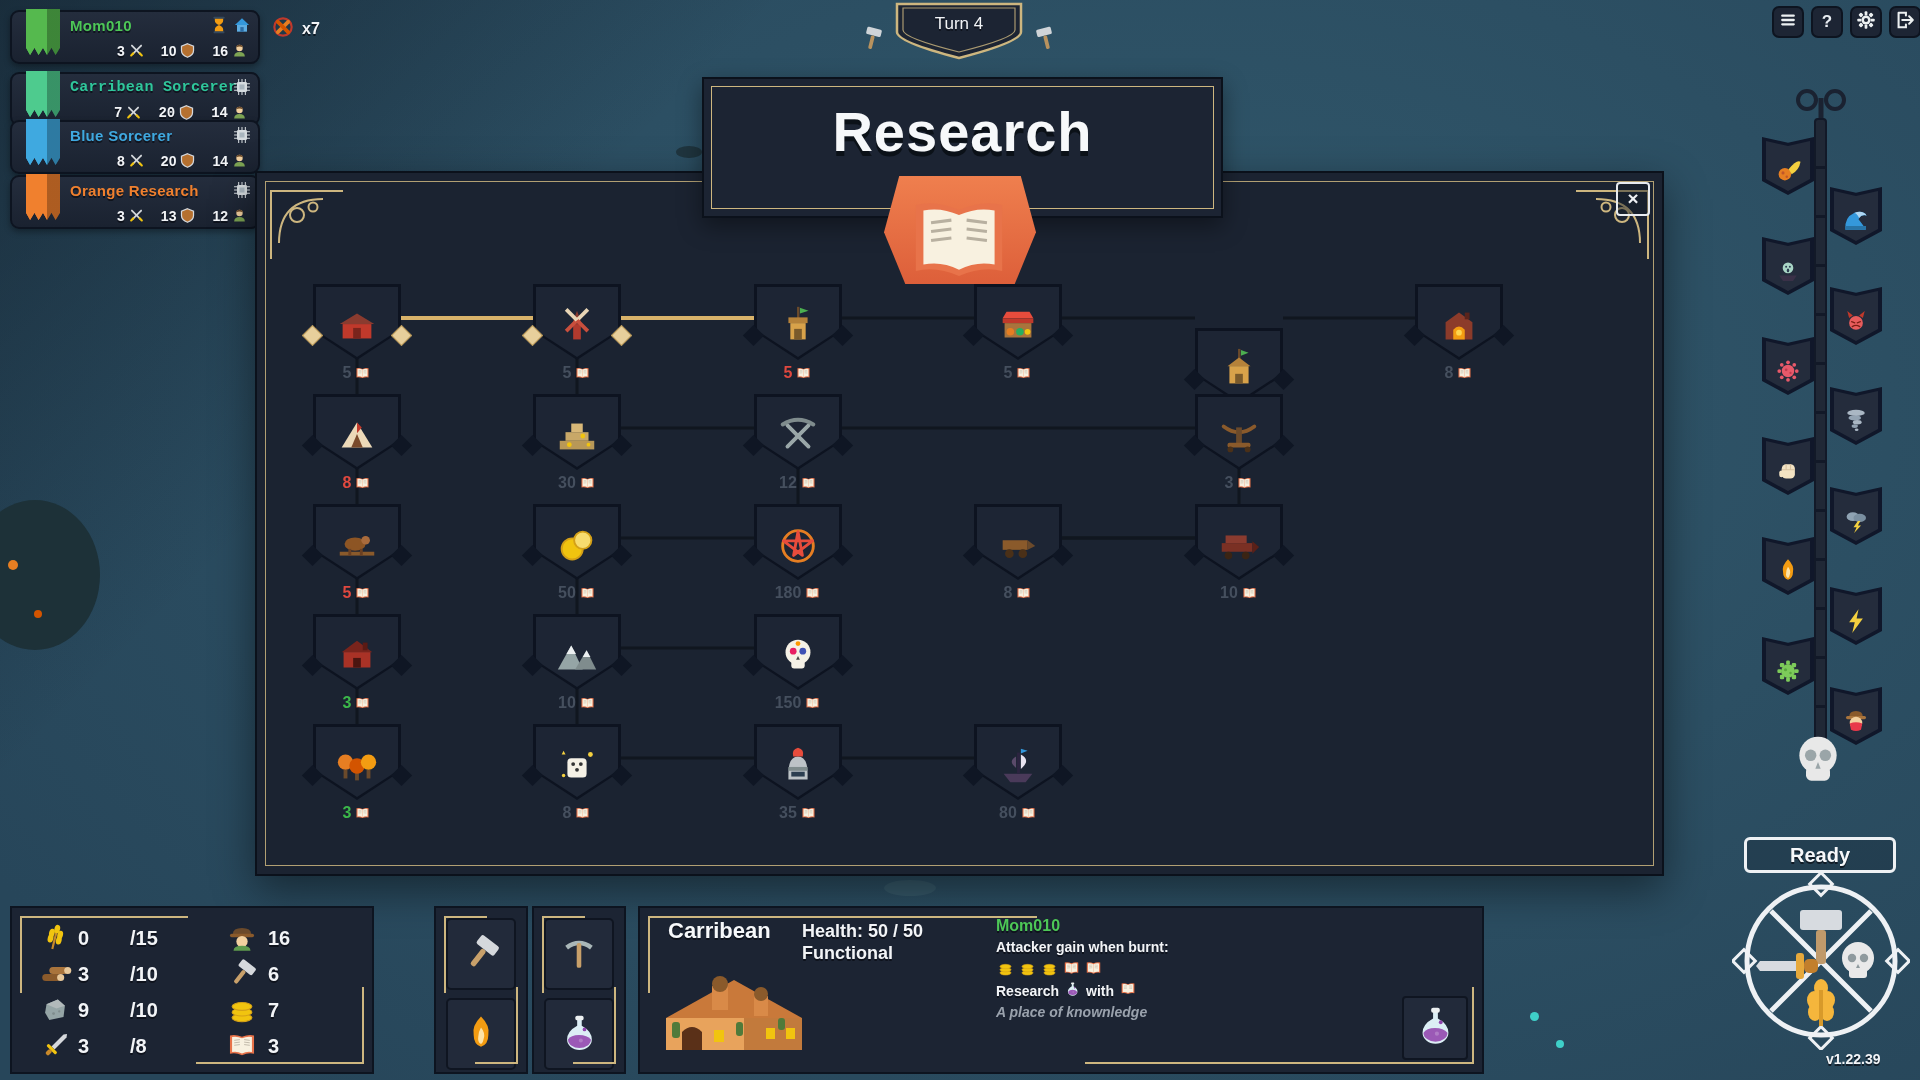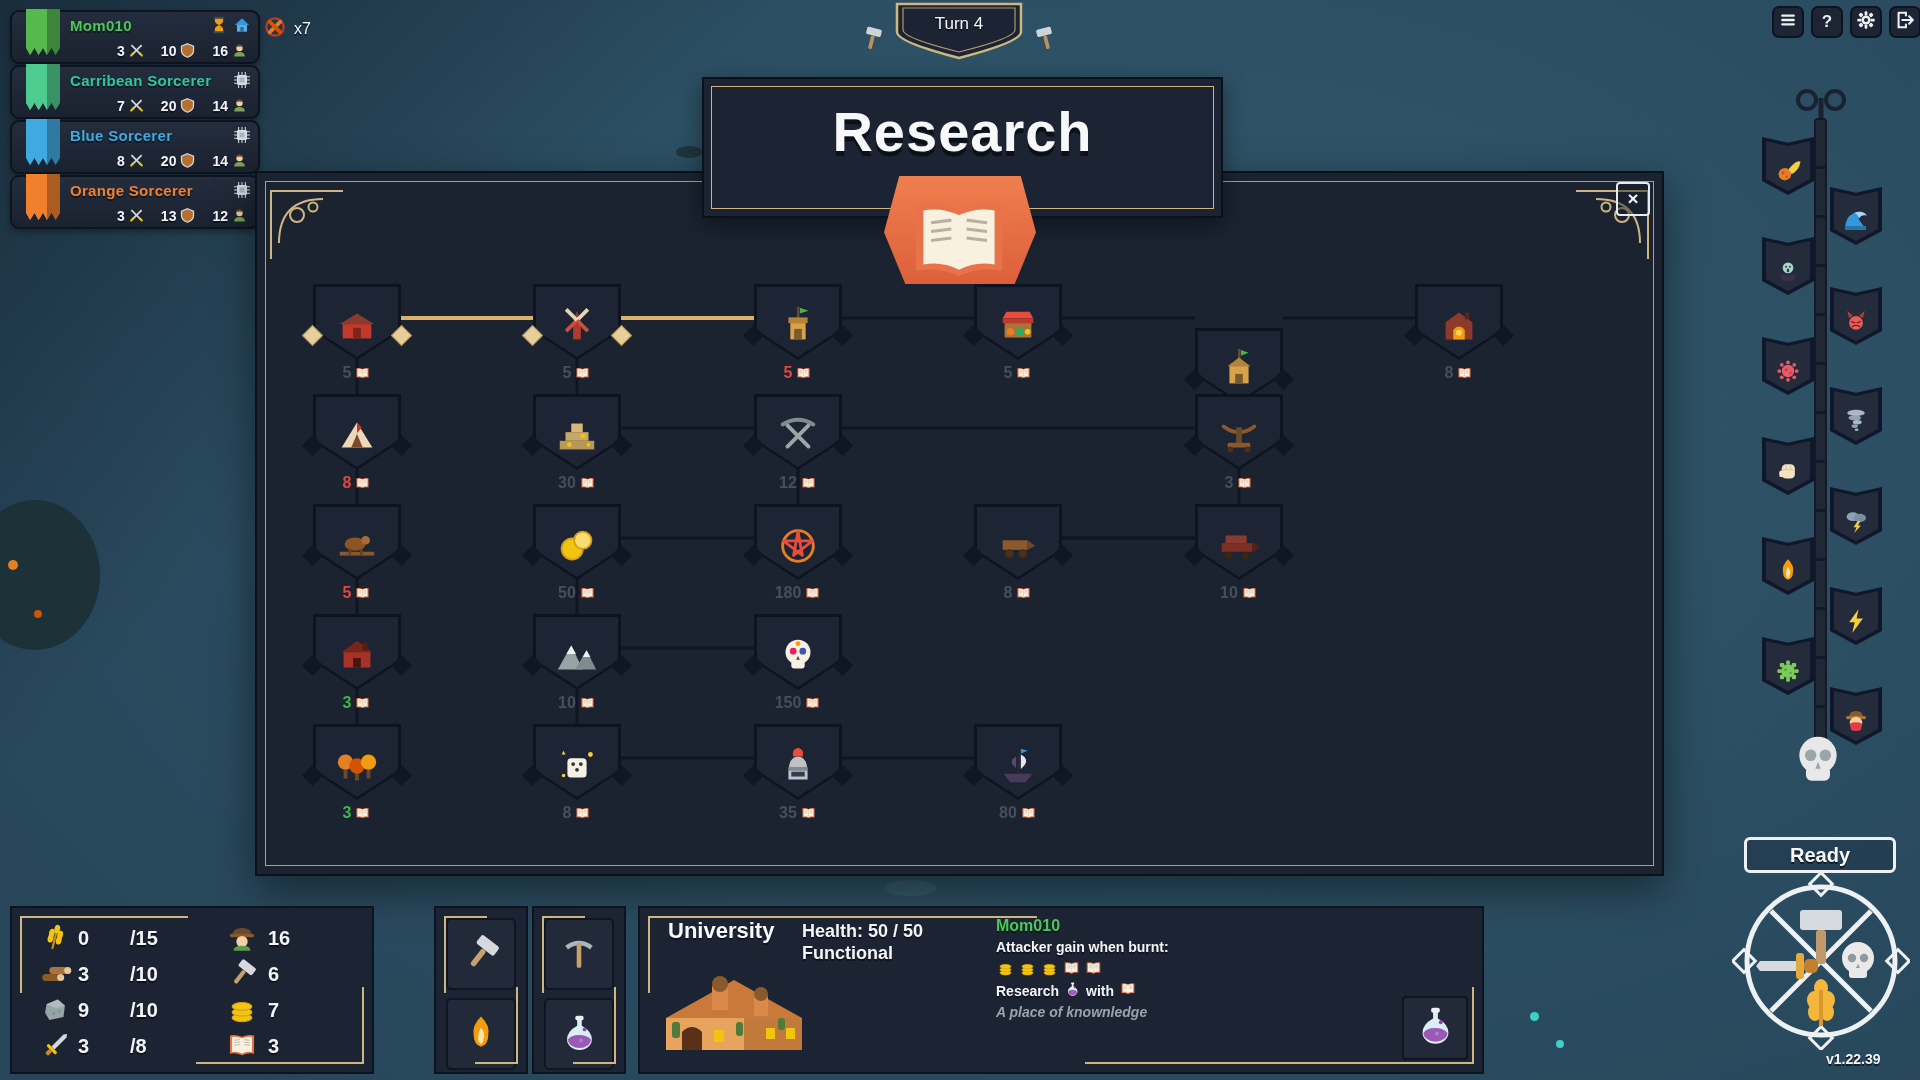--- a/index.html
+++ b/index.html
@@ -14,22 +14,22 @@
     border:2px solid #0d1420;border-radius:9px;box-shadow:0 3px 6px rgba(0,0,0,.35);}
   .flag{position:absolute;left:14px;top:-3px;width:34px;height:46px;
     clip-path:polygon(0 0,100% 0,100% 84%,87% 100%,75% 84%,62% 100%,50% 84%,37% 100%,25% 84%,12% 100%,0 84%);}
   .pname{position:absolute;left:58px;top:5px;font-size:15px;font-weight:bold;letter-spacing:.3px;}
   .pstats{position:absolute;right:10px;bottom:3px;display:flex;gap:16px;align-items:center;
     color:#f2f4f7;font-size:14px;font-weight:bold;}
   .pstat{display:flex;align-items:center;gap:3px;}
   .pstatus{position:absolute;right:6px;top:3px;display:flex;gap:3px;}
   .ic{display:inline-flex;align-items:center;justify-content:center;}
   
-  .burn{position:absolute;left:262px;top:14px;display:flex;align-items:center;gap:6px;
-    color:#f2f4f7;font-weight:normal;font-size:16px;}
+  .burn{position:absolute;left:270px;top:14px;display:flex;align-items:center;gap:6px;
+    color:#f2f4f7;font-weight:bold;font-size:16px;}
   .turn-banner{position:absolute;left:892px;top:2px;width:134px;height:60px;}
   .turn-banner .tlabel{position:absolute;left:0;right:0;top:12px;text-align:center;
     color:#f2f4f7;font-size:17px;font-weight:normal;}
   .bhammer{position:absolute;top:22px;}
   .topbtns{position:absolute;left:1772px;top:6px;display:flex;gap:7px;}
   .topbtn{width:32px;height:32px;background:#1d2534;border:2px solid #0d1420;border-radius:7px;
     display:flex;align-items:center;justify-content:center;box-sizing:border-box;padding:0;
     color:#e9edf2;font-size:17px;font-weight:bold;cursor:pointer;}
   
   .rpanel{position:absolute;left:255px;top:171px;width:1405px;height:701px;background:#1b2331;
@@ -169,21 +169,21 @@
             <span class="ic">
               <svg viewBox="0 0 48 48" width="17" height="17">
                 <circle cx="24" cy="17" r="9" fill="#f3d1a0"></circle>
                 <path d="M9 41 Q9 28 24 28 Q39 28 39 41 Z" fill="#7da453"></path>
                 <path d="M15 11 Q24 5 33 11 L33 15 Q24 11 15 15 Z" fill="#6b4a2b"></path>
               </svg>
             </span>
           </span>
         </div>
       </div>
-      <div class="player" style="top: 65px;">
+      <div class="player" style="top: 72px; font-family: Liberation Mono, monospace;">
         <div class="flag" style="background: linear-gradient(90deg, rgb(78, 203, 142) 0px, rgb(78, 203, 142) 62%, rgba(0, 0, 0, 0.28) 62%, rgba(0, 0, 0, 0.28) 100%), rgb(78, 203, 142);"></div>
         <div class="pname ts" style="color: rgb(47, 199, 155);">Carribean Sorcerer</div>
         <div class="pstatus">
           <span class="ic">
             <svg viewBox="0 0 48 48" width="20" height="20">
               <rect x="12" y="12" width="24" height="24" rx="3" fill="#d5dbdf"></rect>
               <rect x="18" y="18" width="12" height="12" fill="#a8b5be"></rect>
               <g stroke="#d5dbdf" stroke-width="2.5">
                 <path d="M16 5 L16 12 M24 5 L24 12 M32 5 L32 12 M16 36 L16 43 M24 36 L24 43 M32 36 L32 43 M5 16 L12 16 M5 24 L12 24 M5 32 L12 32 M36 16 L43 16 M36 24 L43 24 M36 32 L43 32"></path>
               </g>
@@ -267,21 +267,21 @@
                 <circle cx="24" cy="17" r="9" fill="#f3d1a0"></circle>
                 <path d="M9 41 Q9 28 24 28 Q39 28 39 41 Z" fill="#7da453"></path>
                 <path d="M15 11 Q24 5 33 11 L33 15 Q24 11 15 15 Z" fill="#6b4a2b"></path>
               </svg>
             </span>
           </span>
         </div>
       </div>
       <div class="player" style="top: 175px;">
         <div class="flag" style="background: linear-gradient(90deg, rgb(240, 128, 46) 0px, rgb(240, 128, 46) 62%, rgba(0, 0, 0, 0.28) 62%, rgba(0, 0, 0, 0.28) 100%), rgb(240, 128, 46);"></div>
-        <div class="pname ts" style="color: rgb(240, 128, 46);">Orange Sorcerer</div>
+        <div class="pname ts" style="color: rgb(240, 128, 46);">Orange Research</div>
         <div class="pstatus">
           <span class="ic">
             <svg viewBox="0 0 48 48" width="20" height="20">
               <rect x="12" y="12" width="24" height="24" rx="3" fill="#d5dbdf"></rect>
               <rect x="18" y="18" width="12" height="12" fill="#a8b5be"></rect>
               <g stroke="#d5dbdf" stroke-width="2.5">
                 <path d="M16 5 L16 12 M24 5 L24 12 M32 5 L32 12 M16 36 L16 43 M24 36 L24 43 M32 36 L32 43 M5 16 L12 16 M5 24 L12 24 M5 32 L12 32 M36 16 L43 16 M36 24 L43 24 M36 32 L43 32"></path>
               </g>
             </svg>
           </span>
@@ -1594,21 +1594,21 @@
             <path d="M12 30 a12 9 0 0 0 25 0 Q33 25 24 25 Q15 25 12 30 Z" fill="#9b59b6"></path>
             <rect x="20" y="4" width="9" height="5" rx="2" fill="#ecf0f1"></rect>
             <circle cx="30" cy="19" r="2" fill="#8e44ad"></circle>
             <circle cx="26" cy="31" r="2.2" fill="#b07cc6"></circle>
           </svg>
         </span>
       </button>
     </div>
 
   <div class="panel gcorner info">
-    <div class="bi-title ts">University</div>
+    <div class="bi-title ts">Carribean</div>
     <svg style="position:absolute;left:14px;top:44px;" width="160" height="112" viewBox="0 0 160 112">
       <path d="M12 66 L80 28 L148 66 Z" fill="#c9793a"></path>
       <rect x="12" y="66" width="78" height="32" fill="#e8a35c"></rect>
       <path d="M90 66 L148 66 L148 98 L90 98 Z" fill="#c27a3c"></path>
       <rect x="58" y="34" width="16" height="24" fill="#d98a48"></rect>
       <circle cx="66" cy="32" r="8" fill="#8a5a2b"></circle>
       <rect x="100" y="44" width="14" height="20" fill="#d98a48"></rect>
       <circle cx="107" cy="42" r="7" fill="#8a5a2b"></circle>
       <path d="M28 98 L28 80 Q38 70 48 80 L48 98 Z" fill="#5a3018"></path>
       <rect x="60" y="78" width="10" height="12" fill="#f1c40f"></rect>

